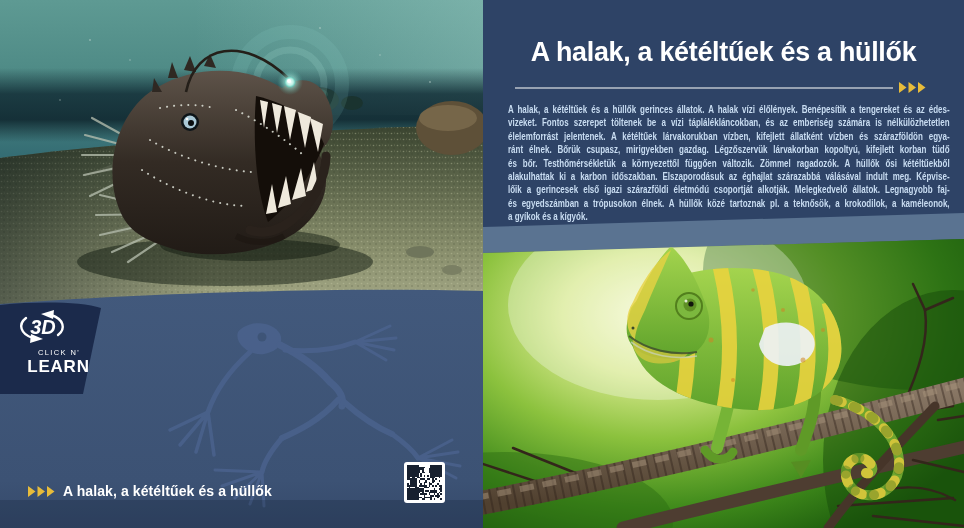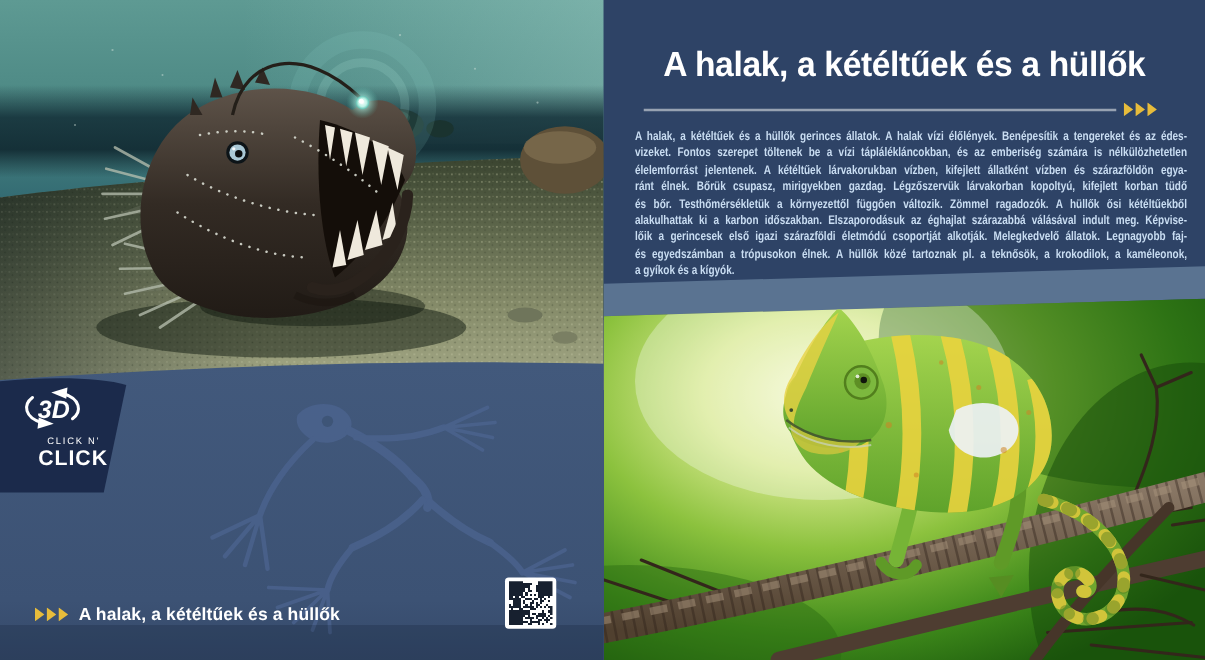--- a/index.html
+++ b/index.html
@@ -232,21 +232,21 @@
 
   <div class="abs logo">
     <svg width="56" height="38" viewBox="0 0 56 38">
       <text x="29" y="26" text-anchor="middle" font-family="Liberation Sans, sans-serif" font-size="20" font-weight="bold" font-style="italic" fill="#fff">3D</text>
       <path d="M12,10 C4,16 6,26 19,30" stroke="#fff" stroke-width="2.4" fill="none" stroke-linecap="round"></path>
       <path d="M17,26 L29,31 L16,35 Z" fill="#fff"></path>
       <path d="M44,27 C52,21 50,11 37,7" stroke="#fff" stroke-width="2.4" fill="none" stroke-linecap="round"></path>
       <path d="M39,11 L27,6 L40,2 Z" fill="#fff"></path>
     </svg>
     <div class="sub">CLICK N'</div>
-    <div class="name">CLICK</div>
+    <div class="name">LEARN</div>
   </div>
 
   <div class="abs qr">
     <svg id="qr-svg" viewBox="0 0 21 21" shape-rendering="crispEdges">
         <rect x="0" y="0" width="7" height="7"></rect>
         <rect x="1" y="1" width="5" height="5" fill="#fff"></rect>
         <rect x="2" y="2" width="3" height="3"></rect>
         <rect x="14" y="0" width="7" height="7"></rect>
         <rect x="15" y="1" width="5" height="5" fill="#fff"></rect>
         <rect x="16" y="2" width="3" height="3"></rect>

